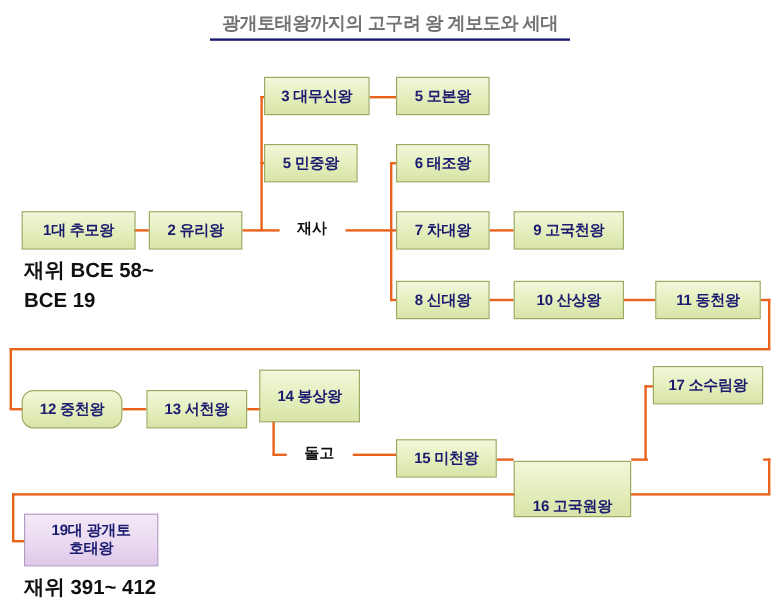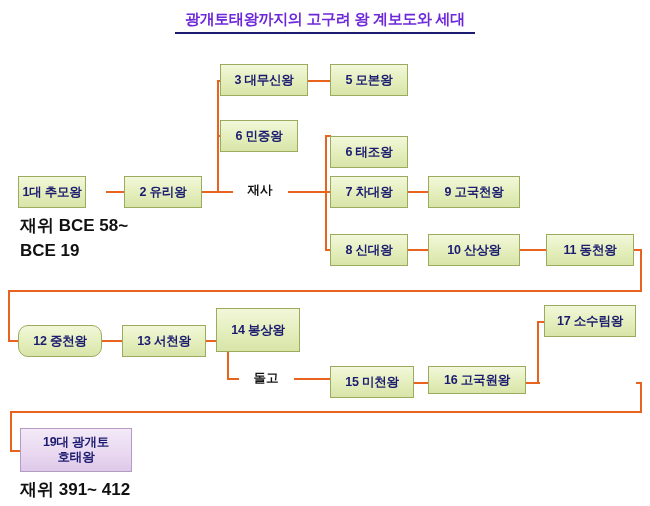--- a/index.html
+++ b/index.html
@@ -19,21 +19,21 @@
   }
   
   #title {
     position: absolute;
     left: 0;
     top: 10px;
     width: 650px;
     text-align: center;
     font-size: 15px;
     font-weight: bold;
-    color: #6d28d9;
+    color: #737373;
     letter-spacing: -0.3px;
   }
   #title-underline {
     position: absolute;
     left: 175px;
     top: 32px;
     width: 300px;
     height: 2px;
     background: #1b1b6f;
   }
@@ -145,39 +145,39 @@
 
   <div class="line v" style="left:537px; top:321px; height:62px;"></div>
   <div class="line h" style="left:537px; top:321px; width:8px;"></div>
 
   <div class="line h" style="left:636px; top:382px; width:6px;"></div>
   <div class="line v" style="left:640px; top:382px; height:30px;"></div>
   <div class="line h" style="left:10px; top:411px; width:632px;"></div>
   <div class="line v" style="left:10px; top:411px; height:40px;"></div>
   <div class="line h" style="left:10px; top:450px; width:12px;"></div>
 
-  <div class="node" style="left:18px; top:176px; width:68px; height:32px;">
+  <div class="node" style="left:18px; top:176px; width:95px; height:32px;">
     <span>1대 추모왕</span>
   </div>
   <div class="node" style="left:124px; top:176px; width:78px; height:32px;">
     <span>2 유리왕</span>
   </div>
   <div class="node" style="left:220px; top:64px; width:88px; height:32px;">
     <span>3 대무신왕</span>
   </div>
   <div class="node" style="left:220px; top:120px; width:78px; height:32px;">
-    <span>6 민중왕</span>
+    <span>5 민중왕</span>
   </div>
   <div class="plain" style="left:232px; top:178px; width:56px; height:24px;">
     <span>재사</span>
   </div>
   <div class="node" style="left:330px; top:64px; width:78px; height:32px;">
     <span>5 모본왕</span>
   </div>
-  <div class="node" style="left:330px; top:120px; width:78px; height:32px;margin-top:16px;">
+  <div class="node" style="left:330px; top:120px; width:78px; height:32px;">
     <span>6 태조왕</span>
   </div>
   <div class="node" style="left:330px; top:176px; width:78px; height:32px;">
     <span>7 차대왕</span>
   </div>
   <div class="node" style="left:330px; top:234px; width:78px; height:32px;">
     <span>8 신대왕</span>
   </div>
   <div class="node" style="left:428px; top:176px; width:92px; height:32px;">
     <span>9 고국천왕</span>
@@ -196,21 +196,21 @@
   </div>
   <div class="node" style="left:216px; top:308px; width:84px; height:44px;">
     <span>14 봉상왕</span>
   </div>
   <div class="plain" style="left:238px; top:366px; width:56px; height:24px;">
     <span>돌고</span>
   </div>
   <div class="node" style="left:330px; top:366px; width:84px; height:32px;">
     <span>15 미천왕</span>
   </div>
-  <div class="node" style="left:428px; top:366px; width:98px; height:28px;">
+  <div class="node" style="left:428px; top:384px; width:98px; height:47px;align-items:flex-end;">
     <span>16 고국원왕</span>
   </div>
   <div class="node" style="left:544px; top:305px; width:92px; height:32px;">
     <span>17 소수림왕</span>
   </div>
   <div class="node king19" style="left:20px; top:428px; width:112px; height:44px;">
     <span style="white-space:pre-line;">19대 광개토
 호태왕</span>
   </div>
 

